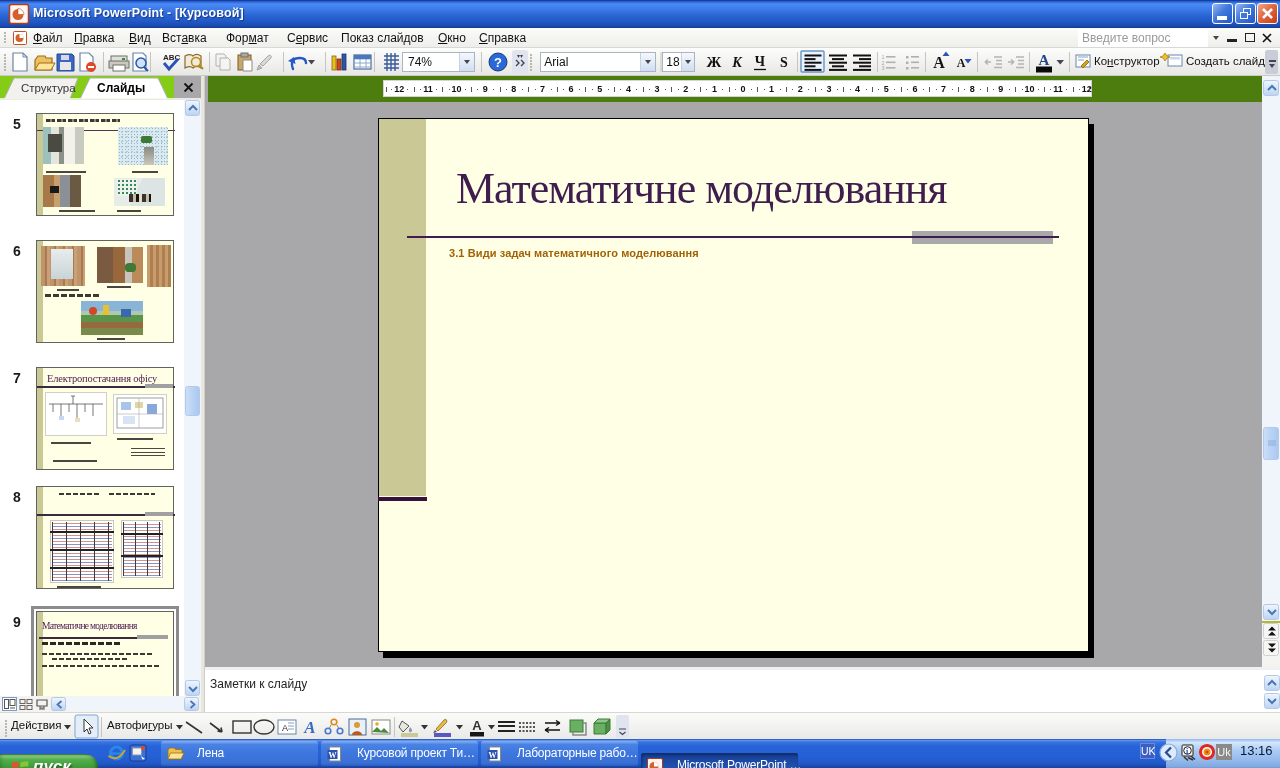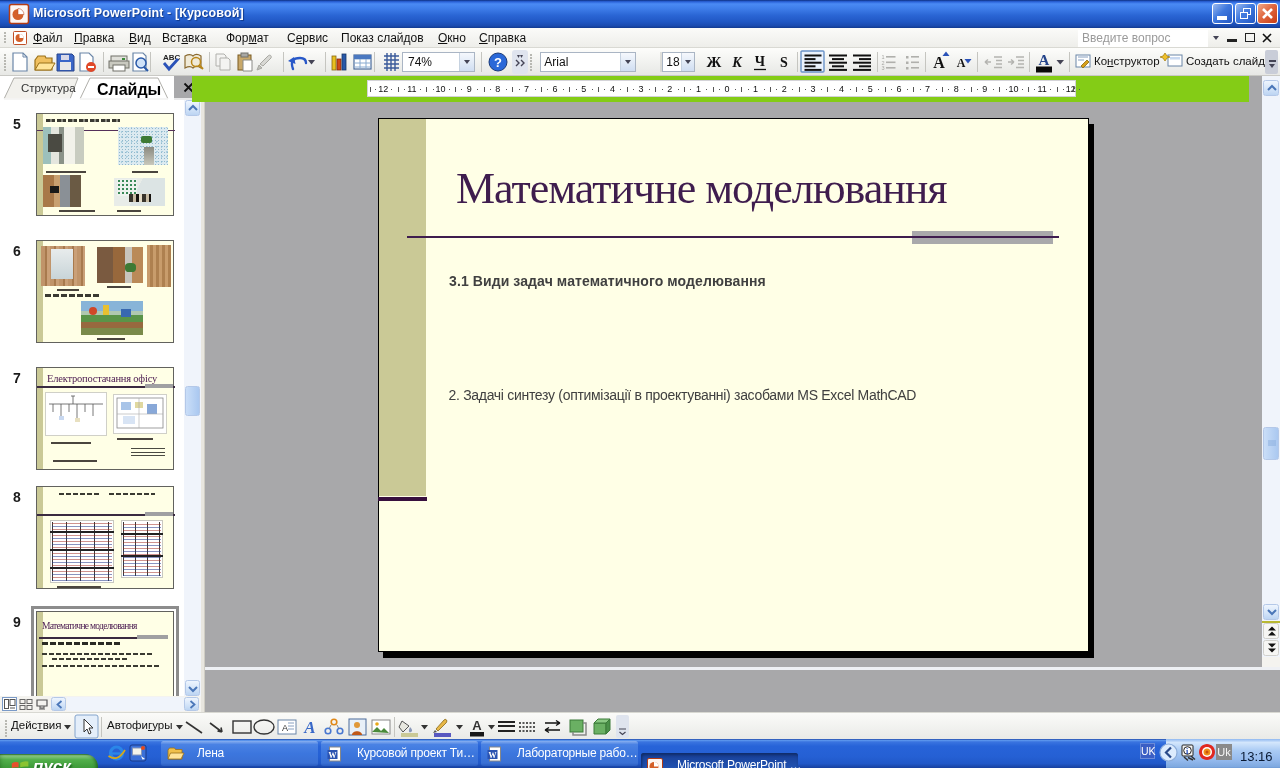--- a/index.html
+++ b/index.html
@@ -11,61 +11,61 @@
 .winbtn.min{left:1212px;background:linear-gradient(135deg,#9ab9ef 0%,#4079de 45%,#2257c4 100%);}
 .winbtn.max{left:1234.5px;background:linear-gradient(135deg,#9ab9ef 0%,#4079de 45%,#2257c4 100%);}
 .winbtn.cls{left:1257px;background:linear-gradient(135deg,#f0a888 0%,#e06840 45%,#c83c14 100%);}
 #menubar{position:absolute;left:0;top:28px;width:1280px;height:20px;background:linear-gradient(180deg,#fbfbf9,#eeeeea);border-bottom:1px solid #d9d9d3;}
 .mitem{position:absolute;top:3px;font-size:12px;color:#111;}
 #askbox{position:absolute;left:1078px;top:2px;width:130px;height:17px;background:#fff;font-size:12px;color:#9a9a9a;padding:1px 4px;}
 #toolbar{position:absolute;left:0;top:48px;width:1280px;height:28px;background:linear-gradient(180deg,#fdfdfb,#e7e8e5);border-bottom:1px solid #c9c9c5;}
 .combo{position:absolute;height:20px;background:#fff;border:1px solid #aab5c4;font-size:12px;color:#111;}
 .combo .arr{position:absolute;right:0px;top:0px;width:15px;height:18px;background:linear-gradient(180deg,#f5f8fc,#d0def2);border-left:1px solid #c6d2e0;}
 .arrgl{position:absolute;width:0;height:0;border-left:3.5px solid transparent;border-right:3.5px solid transparent;border-top:4px solid #445;}
-#tabrow{position:absolute;left:0;top:76px;width:174px;height:24px;background:#ffffff;}
-.tab{position:absolute;top:2px;height:22px;font-size:16px;color:#333;}
+#tabrow{position:absolute;left:0;top:76px;width:174px;height:24px;background:#84cc16;}
+.tab{position:absolute;top:2px;height:22px;font-size:12px;color:#333;}
 #panel{position:absolute;left:0;top:100px;width:184px;height:596px;background:#fff;}
 #pscroll{position:absolute;left:184px;top:100px;width:17px;height:596px;background:#f0f4fb;}
 #pbottom{position:absolute;left:0;top:696px;width:201px;height:16px;background:#f4f3ef;}
 #psplit{position:absolute;left:201px;top:76px;width:4px;height:636px;background:#e8e6df;border-right:1px solid #cfcdc4;}
 .thumb{position:absolute;left:36px;width:138px;height:103px;background:#ffffe6;border:1px solid #62625e;}
 .band6{position:absolute;left:0;top:0;width:6px;height:100%;background:#cac996;}
 .tnum{position:absolute;left:13px;font-size:14px;font-weight:bold;color:#1a1a1a;}
 .cap{position:absolute;height:1.5px;background:#4a453e;}
 .ph{position:absolute;}
-#rulerrow{position:absolute;left:192px;top:76px;width:1057px;height:26px;background:#84cc16;}
+#rulerrow{position:absolute;left:208px;top:76px;width:1057px;height:26px;background:#4d7c0f;font-weight:bold;}
 #ruler{position:absolute;left:175px;top:4px;width:709px;height:17px;background:#fff;border:1px solid #d4d3d8;}
 .rnum{position:absolute;top:3.5px;transform:translateX(-50%);font-size:9px;color:#111;line-height:9px;}
 .rtick{position:absolute;top:6px;width:1px;height:5px;background:#555;}
 .rdot{position:absolute;top:8px;width:1px;height:1px;background:#555;}
 #workspace{position:absolute;left:205px;top:102px;width:1057px;height:565px;background:#a8a8aa;}
 #slide{position:absolute;left:173px;top:16px;width:711px;height:534px;background:#ffffe6;border:1.5px solid #000;box-shadow:5px 6px 0 #000;}
 #slide .band{position:absolute;left:0;top:0;width:47px;height:377px;background:#cac996;}
 #slide .bandline{position:absolute;left:-1px;top:378px;width:49px;height:4px;background:#38103e;}
 #stitle{position:absolute;left:77px;top:44px;font-family:"Liberation Serif",serif;font-size:44px;color:#3f1d4e;letter-spacing:-1px;white-space:nowrap;}
 #srule{position:absolute;left:28px;top:116.5px;width:652px;height:2px;background:#3f1d4e;}
 #sgray{position:absolute;left:533px;top:112px;width:141px;height:13px;background:#a9a9ab;}
-.stext{position:absolute;font-size:14px;color:#404040;letter-spacing:-0.3px;white-space:nowrap;margin-top:26px;}
+.stext{position:absolute;font-size:11px;color:#a16207;letter-spacing:-0.3px;white-space:nowrap;}
 #vscroll{position:absolute;left:1262px;top:76px;width:18px;height:592px;background:#f0f4fb;}
 .sbtn{position:absolute;border-radius:2.5px;background:linear-gradient(180deg,#eef5fe 0%,#d2e3f8 60%,#bcd4f2 100%);border:1px solid #b4c8e8;}
 #notes{position:absolute;left:205px;top:670px;width:1075px;height:42px;background:#fff;}
 #notes .nt{position:absolute;left:5px;top:7px;font-size:12px;color:#222;}
 #drawbar{position:absolute;left:0;top:712px;width:1280px;height:27px;background:linear-gradient(180deg,#fbfbf9,#e9eae7);border-top:1px solid #d8d8d2;}
 .dtext{position:absolute;top:6px;font-size:12px;color:#111;}
 #taskbar{position:absolute;left:0;top:739px;width:1280px;height:29px;
 background:linear-gradient(180deg,#1e47a8 0%,#5a94ec 5%,#3a74e0 10%,#2763d8 25%,#2560d4 60%,#2158c8 85%,#17409e 100%);}
 #startbtn{position:absolute;left:0;top:15px;width:98px;height:29px;border-radius:0 13px 13px 0;
 background:linear-gradient(180deg,#2f7a2c 0%,#8cc883 6%,#51af4a 20%,#3f9c3a 45%,#35922f 70%,#2b8427 88%,#1d6d1f 100%);
 box-shadow:-2px 0 3px rgba(0,40,0,.3) inset, 0 -3px 5px rgba(0,50,0,.35) inset;}
 #startbtn .txt{position:absolute;left:33px;top:3px;color:#fff;font-size:17px;font-weight:bold;font-style:italic;text-shadow:1px 2px 2px #1c5c20;}
 .taskbtn{position:absolute;top:2px;width:157px;height:25px;border-radius:2.5px;background:linear-gradient(180deg,#88aff0 0%,#4a82e4 14%,#3c76de 50%,#3a70d4 88%,#2a5cc0 100%);color:#fff;font-size:12px;}
 .taskbtn.active{background:linear-gradient(180deg,#173e96 0%,#2050ae 55%,#2a58b8 100%);box-shadow:inset 1px 2px 3px #102c66;margin-top:12px;}
 .taskbtn .lbl{position:absolute;left:36px;top:5px;white-space:nowrap;letter-spacing:-0.2px;}
 #tray{position:absolute;left:1166px;top:0;width:114px;height:29px;background:linear-gradient(180deg,#8fb8f0 0%,#d3e6fc 12%,#aacbf4 40%,#92b8ec 75%,#7fa9e0 95%,#6f9ad4 100%);}
-#clock{position:absolute;left:74px;top:10px;font-size:13px;color:#0a1a33;}
+#clock{position:absolute;left:74px;top:4px;font-size:13px;color:#0a1a33;}
 svg{position:absolute;overflow:visible;}
 </style></head>
 <body>
 <div id="scr">
 <div id="menubar">
 <div class="abs" style="left:4px;top:4px;width:2px;height:12px;background:repeating-linear-gradient(180deg,#b8b8b2 0 2px,transparent 2px 3px)"></div>
 <svg style="left:13px;top:3px" width="14" height="14" viewBox="0 0 14 14">
         <rect x="0.5" y="0.5" width="13" height="13" rx="1" fill="#fff" stroke="#c05028"></rect>
         <circle cx="6.5" cy="7" r="4" fill="#d4602a"></circle>
         <path d="M6.5 7 L6.5 3 A4 4 0 0 1 10.5 7 Z" fill="#fff"></path>
@@ -224,21 +224,21 @@
         <rect x="1076" y="7" width="14" height="12" fill="#fff" stroke="#6a86a8" stroke-width="1"></rect>
         <path d="M1078 9 h10 M1078 12 h6" fill="none" stroke="#88a0c0" stroke-width="1"></path>
         <path d="M1081 18 l6 -6 l2 2 l-6 6 z" fill="#d8a018" stroke="#8a6810" stroke-width="0.8"></path>
         <rect x="1168" y="7" width="14" height="11" fill="#fff" stroke="#6a86a8" stroke-width="1"></rect>
         <rect x="1170" y="9" width="10" height="2.5" fill="#c8d8f0"></rect>
         <path d="M1165 5 l2 3 l3 1 l-3 1 l-2 3 l-2 -3 l-3 -1 l3 -1 z" fill="#f0c028" stroke="#a07808" stroke-width="0.7"></path>
       </svg>
 <div class="combo" style="left:402px;top:3.5px;width:73px;padding:2px 0 0 5px">74%<div class="arr">
           <div class="arrgl" style="left:3.5px;top:7px"></div>
         </div></div>
-<div class="combo" style="left:540px;top:3.5px;width:96px;padding-top:2px">&nbsp;Arial<div class="arr">
+<div class="combo" style="left:540px;top:3.5px;width:116px;padding-top:2px">&nbsp;Arial<div class="arr">
           <div class="arrgl" style="left:3.5px;top:7px"></div>
         </div></div>
 <div class="combo" style="left:662px;top:3.5px;width:33px;padding-top:2px">&nbsp;18<div class="arr" style="width:13px">
           <div class="arrgl" style="left:2.5px;top:7px"></div>
         </div></div>
 <div class="abs" style="left:1094px;top:7px;font-size:11.5px;color:#111">Ко<u>н</u>структор</div>
 <div class="abs" style="left:1186px;top:7px;font-size:11.5px;color:#111">Создать слай<u>д</u></div>
 <div class="abs" style="left:1265px;top:2px;width:13px;height:24px;background:#c9cdd8;border-radius:2px">
         <div class="arrgl" style="left:3.5px;top:14px"></div>
         <div style="position:absolute;left:3.5px;top:10px;width:7px;height:1.5px;background:#445"></div>
@@ -496,21 +496,20 @@
       </div>
     </div>
 <div id="workspace">
 <div id="slide">
 <div class="band"></div>
 <div class="bandline"></div>
 <div id="stitle">Математичне моделювання</div>
 <div id="sgray"></div>
 <div id="srule"></div>
 <div class="stext" style="left:70px;top:128px;font-weight:bold;letter-spacing:0.1px">3.1 Види задач математичного моделювання</div>
-<div class="stext" style="left:69.5px;top:241.5px">2. Задачі синтезу (оптимізації в проектуванні) засобами MS Excel MathCAD</div>
 </div>
 </div>
 <div id="vscroll">
 <div class="sbtn" style="left:1px;top:4px;width:16px;height:16px"></div>
 <svg style="left:4.5px;top:9px" width="10" height="7" viewBox="0 0 10 7">
         <path d="M1 5 L5 1 L9 5" stroke="#4a76b8" stroke-width="2" fill="none"></path>
       </svg>
 <div class="sbtn" style="left:1px;top:351px;width:16px;height:33px;background:linear-gradient(90deg,#cadef8,#aac8f0)"></div>
 <svg style="left:5.5px;top:364px" width="8" height="7" viewBox="0 0 8 7">
         <path d="M0 1 h8 M0 3 h8 M0 5 h8" stroke="#8aaede" stroke-width="1"></path>
@@ -524,20 +523,31 @@
 <svg style="left:4.5px;top:550px" width="10" height="10" viewBox="0 0 10 10">
         <path d="M1 4.5 L5 0.5 L9 4.5 Z M1 9.5 L5 5.5 L9 9.5 Z" fill="#111"></path>
       </svg>
 <div class="sbtn" style="left:1px;top:564px;width:16px;height:16px;background:#f6f6f4;border-color:#d0d0cc"></div>
 <svg style="left:4.5px;top:567px" width="10" height="10" viewBox="0 0 10 10">
         <path d="M1 0.5 L9 0.5 L5 4.5 Z M1 5.5 L9 5.5 L5 9.5 Z" fill="#111"></path>
       </svg>
 <div class="abs" style="left:0;top:581px;width:18px;height:11px;background:#f4f3ef"></div>
 </div>
 <div class="abs" style="left:205px;top:667px;width:1075px;height:3px;background:#eef0f4"></div>
+<div id="notes">
+      <div class="nt">Заметки к слайду</div>
+<div class="sbtn" style="left:1059px;top:5px;width:16px;height:16px"></div>
+<svg style="left:1062px;top:10px" width="10" height="7" viewBox="0 0 10 7">
+        <path d="M1 5 L5 1 L9 5" stroke="#4a76b8" stroke-width="2" fill="none"></path>
+      </svg>
+<div class="sbtn" style="left:1059px;top:23px;width:16px;height:16px"></div>
+<svg style="left:1062px;top:28px" width="10" height="7" viewBox="0 0 10 7">
+        <path d="M1 1 L5 5 L9 1" stroke="#4a76b8" stroke-width="2" fill="none"></path>
+      </svg>
+</div>
 <div id="drawbar">
       <svg style="left:0;top:0" width="1280" height="27" viewBox="0 0 1280 27">
         <rect x="5" y="7" width="2" height="2" fill="#b8b8b2"></rect>
         <rect x="5" y="10" width="2" height="2" fill="#b8b8b2"></rect>
         <rect x="5" y="13" width="2" height="2" fill="#b8b8b2"></rect>
         <rect x="5" y="16" width="2" height="2" fill="#b8b8b2"></rect>
         <rect x="5" y="19" width="2" height="2" fill="#b8b8b2"></rect>
         <rect x="5" y="22" width="2" height="2" fill="#b8b8b2"></rect>
         <path d="M64 12 l7 0 l-3.5 4.5 z" fill="#333"></path>
         <rect x="75" y="2" width="23" height="23" fill="#e4eefa" rx="2" stroke="#84a4cc" stroke-width="1"></rect>

